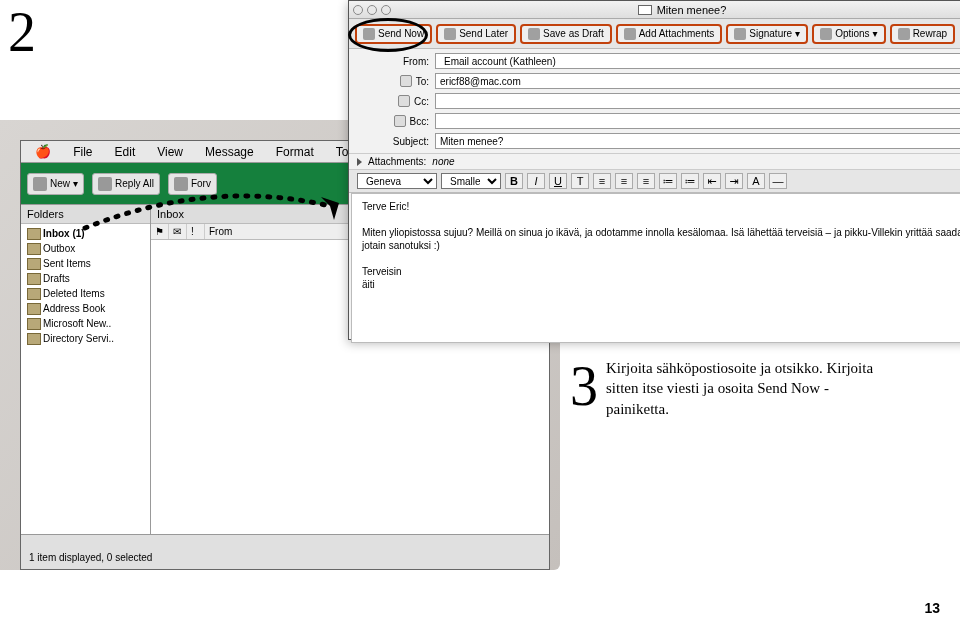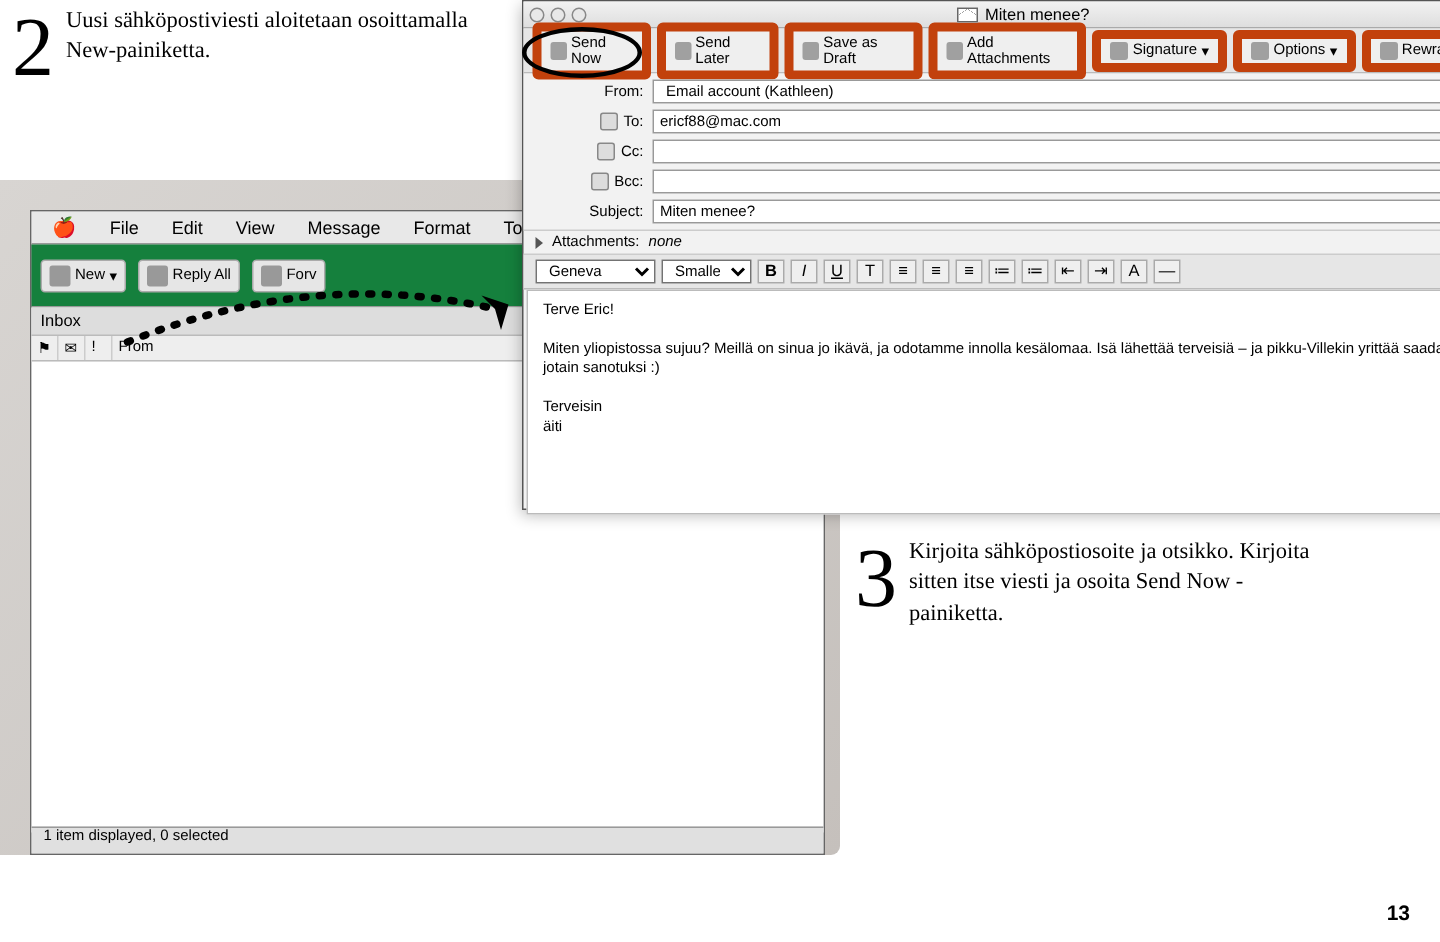--- a/index.html
+++ b/index.html
@@ -27,31 +27,31 @@
   .folder-pane { width: 130px; background: #fff; border-right: 1px solid #999; }
   .pane-title { font-size: 11px; padding: 3px 6px; background: #ddd; border-bottom: 1px solid #bbb; }
   .folder-list { list-style: none; padding: 2px 0; }
   .folder-list li { padding: 2px 4px 2px 22px; font-size: 10px; position: relative; }
   .folder-list li.bold { font-weight: bold; }
   .folder-list li::before { content: ""; position: absolute; left: 6px; top: 2px; width: 12px; height: 10px; background: #b8a878; border: 1px solid #786838; }
   .list-pane { flex: 1; background: #fff; }
   .inbox-title { padding: 3px 6px; background: #ddd; border-bottom: 1px solid #bbb; font-size: 11px; }
   .col-head { display: flex; background: #eee; border-bottom: 1px solid #bbb; }
   .col-head span { padding: 2px 4px; font-size: 10px; border-right: 1px solid #ccc; }
-  .status { position: absolute; left: 0; right: 0; bottom: 0; height: 18px; background: #e0e0e0; border-top: 1px solid #999; font-size: 10px; padding: 0 8px; }
+  .status { position: absolute; left: 0; right: 0; bottom: 0; height: 18px; background: #e0e0e0; border-top: 1px solid #999; font-size: 10px; padding: 17px 8px; }
   
   
   .compose-window { position: absolute; left: 348px; top: 0; width: 640px; height: 340px; background: #f2f2f2; border: 1px solid #555; box-shadow: 0 3px 10px rgba(0,0,0,0.3); font-size: 10px; }
   .title-row { height: 18px; background: linear-gradient(#f2f2f2,#dedede); display: flex; align-items: center; padding: 0 4px; gap: 4px; border-bottom: 1px solid #aaa; }
   .title-dot { width: 10px; height: 10px; border: 1px solid #888; border-radius: 50%; background: #e8e8e8; }
   .title-text { flex: 1; text-align: center; font-size: 11px; display: flex; justify-content: center; align-items: center; gap: 5px; }
   .mail-icon-tiny { width: 14px; height: 10px; border: 1px solid #666; background: #fff; position: relative; }
   .mail-icon-tiny::before { content:""; position:absolute; inset:0; background: linear-gradient(to bottom right, transparent 48%, #666 49%, #666 51%, transparent 52%), linear-gradient(to bottom left, transparent 48%, #666 49%, #666 51%, transparent 52%); background-size: 50% 50%; background-position: left top, right top; background-repeat: no-repeat; }
   .compose-tb { height: 30px; display: flex; align-items: center; gap: 4px; padding: 0 6px; border-bottom: 1px solid #bbb; background: #e6e6e6; }
-  .ctb-btn { display: inline-flex; align-items: center; gap: 3px; padding: 2px 6px; border: 6px solid #c2410c; border-radius: 4px; background: #efefef; font-size: 10px; }
+  .ctb-btn { display: inline-flex; align-items: center; gap: 3px; padding: 2px 6px; border: 2px solid #c2410c; border-radius: 4px; background: #efefef; font-size: 10px; }
   .ctb-icon { width: 12px; height: 12px; background: #a0a0a0; border-radius: 2px; display:inline-block; }
   .headers { padding: 2px 8px; background: #f2f2f2; }
   .hdr-row { display: flex; align-items: center; padding: 2px 0; gap: 6px; }
   .hdr-label { width: 72px; text-align: right; font-size: 10px; display:flex; justify-content:flex-end; align-items:center; gap:4px; }
   .hdr-input { flex: 1; height: 16px; border: 1px solid #999; background: #fff; font-size: 10px; padding: 1px 4px; }
   .hdr-mini-icon { width: 12px; height: 12px; border:1px solid #888; border-radius:2px; background:#ddd; display:inline-block; }
   .attach-row { display:flex; align-items:center; padding: 2px 8px; gap:6px; border-top:1px solid #ccc; border-bottom:1px solid #ccc; font-size:10px; }
   .attach-row .tri { width:0; height:0; border-left:5px solid #555; border-top:4px solid transparent; border-bottom:4px solid transparent; }
   .format-tb { display:flex; align-items:center; gap:4px; padding: 3px 8px; border-bottom:1px solid #bbb; background:#e6e6e6; }
   .font-sel { height:16px; border:1px solid #737373; background:#fff; font-size:10px; padding:0 4px; }
@@ -66,21 +66,20 @@
   .arrow { position: absolute; left: 80px; top: 198px; width: 260px; height: 40px; z-index: 15; }
   .arrow svg { width:100%; height:100%; overflow:visible; }
 </style>
 </head>
 <body>
 
 <div class="page-background"></div>
 
 <div class="callout callout-2">
   <span class="callout-num">2</span>
-  <div class="callout-text">Uusi sähköpostiviesti aloitetaan osoittamalla New-painiketta.</div>
 </div>
 
 <div class="main-window">
   <div class="menubar">
     <span class="apple">🍎</span>
     <span>File</span>
     <span>Edit</span>
     <span>View</span>
     <span>Message</span>
     <span>Format</span>
@@ -91,20 +90,33 @@
     <span class="tb-btn">
         <span class="tb-icon"></span>
         <span>Reply All</span>
       </span>
     <span class="tb-btn">
         <span class="tb-icon"></span>
         <span>Forv</span>
       </span>
   </div>
   <div class="split">
+    <div class="folder-pane">
+      <div class="pane-title">Folders</div>
+      <ul class="folder-list">
+        <li class="bold">Inbox (1)</li>
+        <li>Outbox</li>
+        <li>Sent Items</li>
+        <li>Drafts</li>
+        <li>Deleted Items</li>
+        <li>Address Book</li>
+        <li>Microsoft New..</li>
+        <li>Directory Servi..</li>
+      </ul>
+    </div>
     <div class="list-pane">
       <div class="inbox-title">Inbox</div>
       <div class="col-head">
         <span style="width:18px">⚑</span>
         <span style="width:18px">✉</span>
         <span style="width:18px">!</span>
         <span style="flex:1">From</span>
       </div>
     </div>
   </div>

